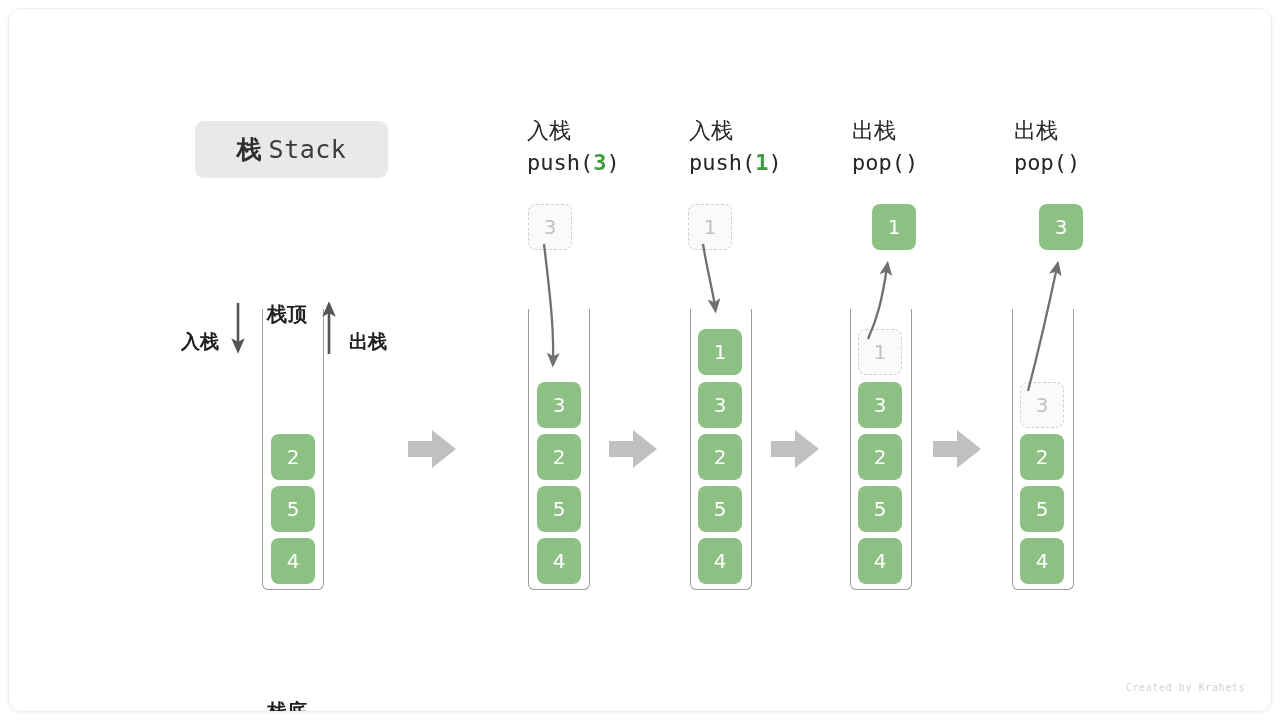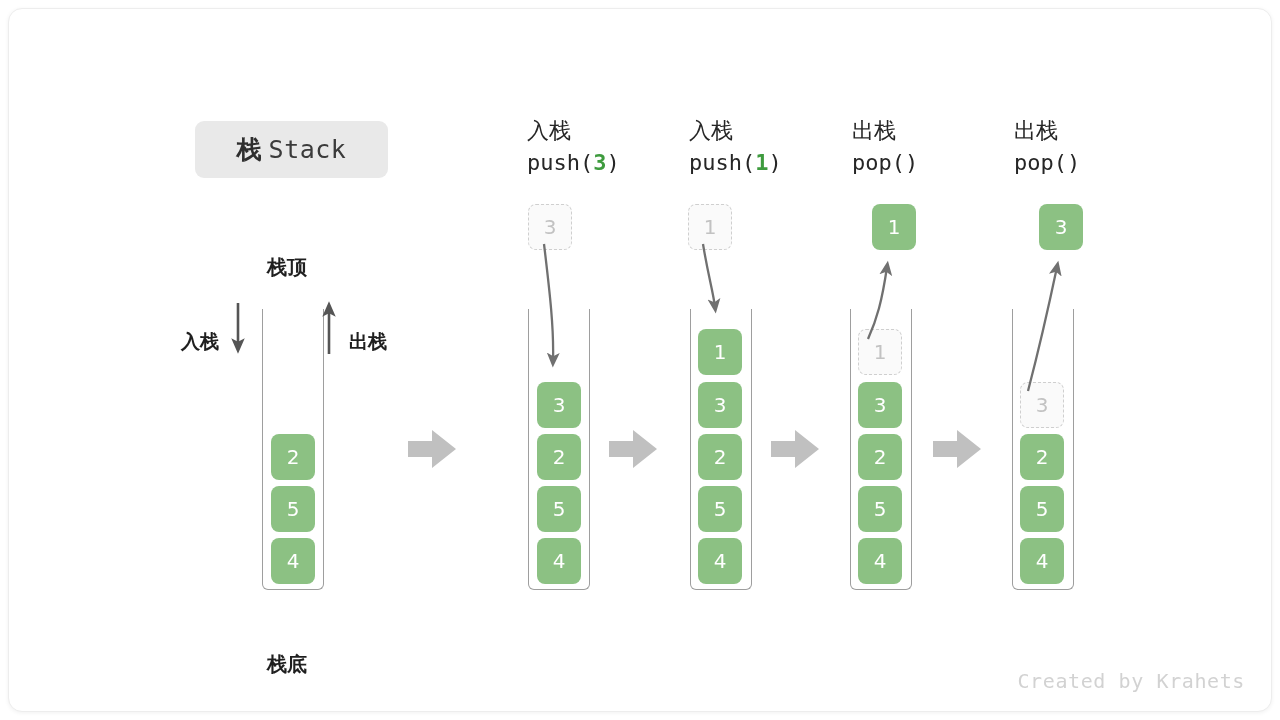--- a/index.html
+++ b/index.html
@@ -124,38 +124,39 @@
     color: #1f1f1f;
     white-space: nowrap;
   }
   .cap-label {
     position: absolute;
     font-family: "DejaVu Sans", "Liberation Sans", sans-serif;
     font-size: 20px;
     font-weight: bold;
     color: #1f1f1f;
     white-space: nowrap;
+    margin-top: 47px;
   }
 
   
   #overlay {
     position: absolute;
     left: 0; top: 0;
     width: 1264px;
     height: 704px;
     pointer-events: none;
   }
 
   
   #footer {
     position: absolute;
     right: 26px;
     bottom: 18px;
     font-family: "DejaVu Sans Mono", "Liberation Mono", monospace;
-    font-size: 20px;
+    font-size: 10px;
     color: #d2d2d2;
     letter-spacing: 0.6px;
     white-space: nowrap;
   }
 </style>
 </head>
 <body>
 
 <div id="card">
 

